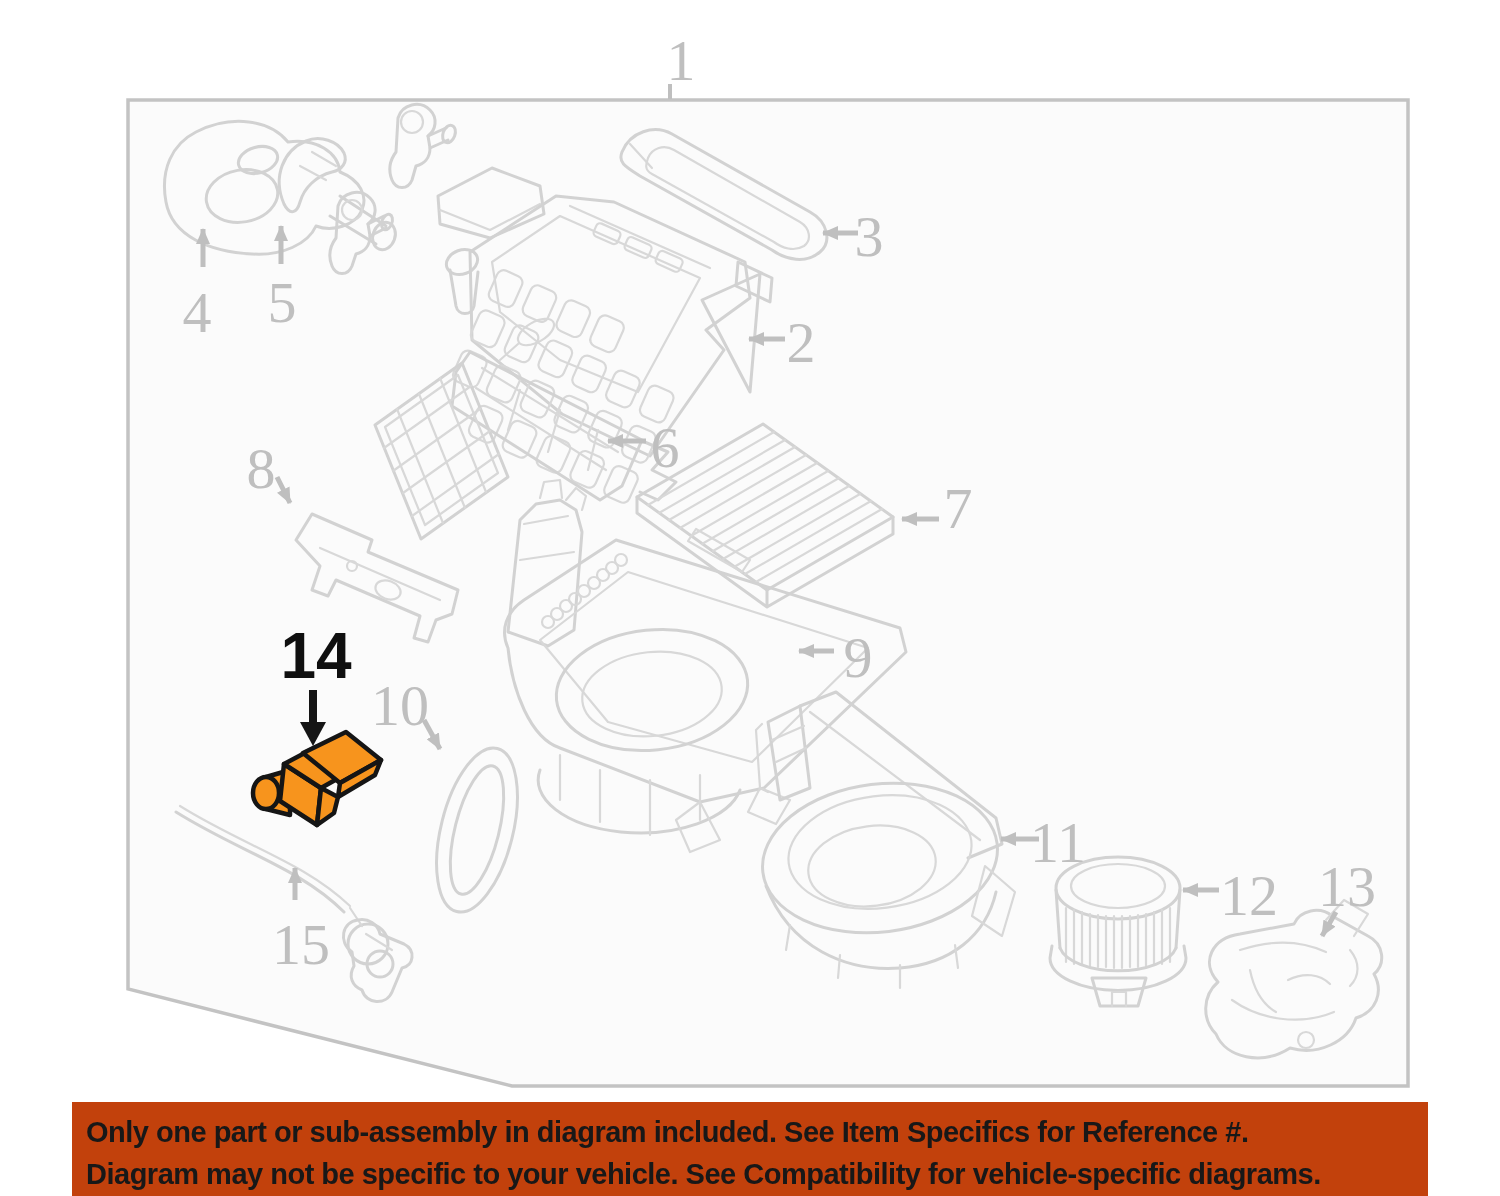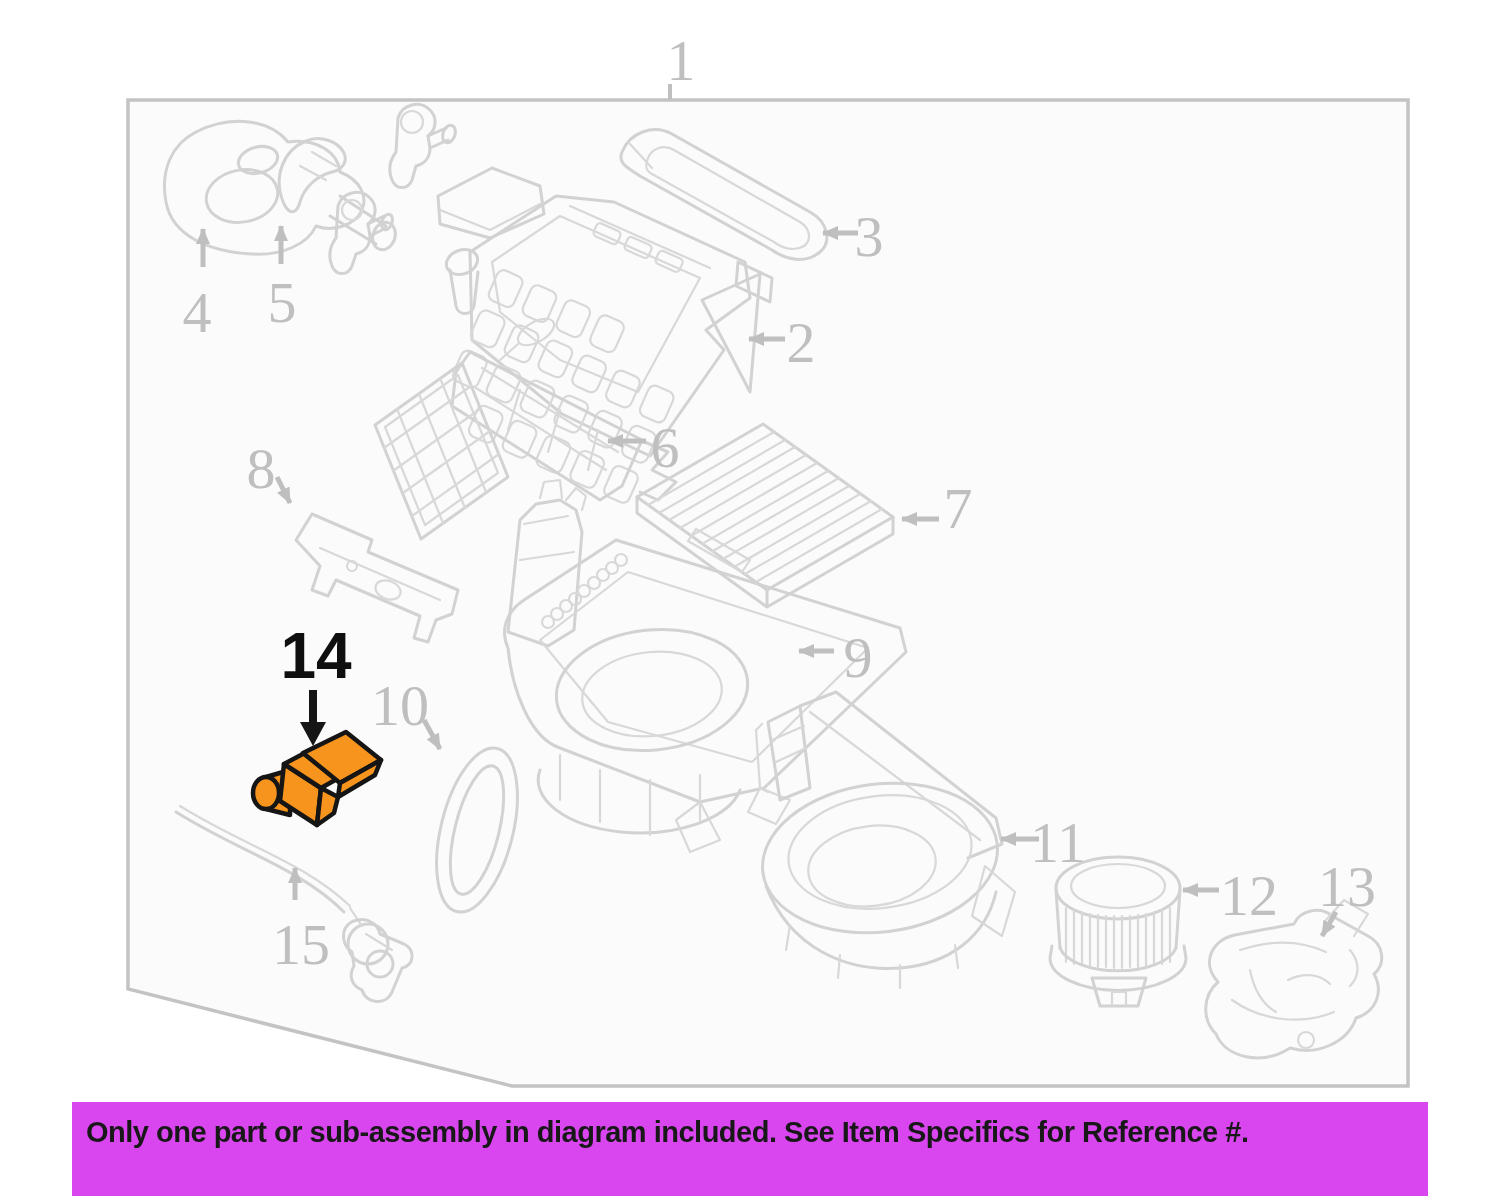--- a/index.html
+++ b/index.html
@@ -5,21 +5,21 @@
   html,body{margin:0;padding:0;background:#ffffff;}
   .stage{position:relative;width:1500px;height:1196px;background:#ffffff;overflow:hidden;
          font-family:"Liberation Sans",sans-serif;}
   svg{position:absolute;left:0;top:0;}
   .art{stroke:#d2d2d2;stroke-width:3;fill:none;stroke-linejoin:round;stroke-linecap:round;}
   .art-thin{stroke:#d8d8d8;stroke-width:2.2;fill:none;stroke-linejoin:round;stroke-linecap:round;}
   .lbl{font-family:"Liberation Serif",serif;font-size:58px;fill:#bfbfbf;text-anchor:middle;}
   .lbl14{font-family:"Liberation Sans",sans-serif;font-size:64px;font-weight:700;fill:#0f0f0f;text-anchor:middle;}
   .garrow{stroke:#bfbfbf;stroke-width:5;fill:none;}
   .hi{stroke:#151515;stroke-width:4.5;stroke-linejoin:round;}
-  .banner{position:absolute;left:72px;top:1102px;width:1356px;height:94px;background:#d946ef;
+  .banner{position:absolute;left:72px;top:1102px;width:1356px;height:94px;background:#c2410c;
           color:#181818;font-weight:700;font-size:29px;letter-spacing:-0.5px;line-height:42px;
           padding:9px 0 0 14px;box-sizing:border-box;white-space:nowrap;}
 </style>
 </head>
 <body>
 
 <div class="stage">
 <svg viewBox="0 0 1500 1196" width="1500" height="1196">
   <defs>
     <marker id="ga" markerWidth="18" markerHeight="14" refX="15" refY="7" orient="auto" markerUnits="userSpaceOnUse">
@@ -235,14 +235,15 @@
   <text class="lbl" x="400" y="725">10</text>
   <text class="lbl" x="1058" y="862">11</text>
   <text class="lbl" x="1249" y="915">12</text>
   <text class="lbl" x="1347" y="906">13</text>
   <text class="lbl14" x="316" y="678">14</text>
   <text class="lbl" x="301" y="964">15</text>
 </svg>
 
 <div class="banner">
   <div>Only one part or sub-assembly in diagram included. See Item Specifics for Reference #.</div>
+  <div>Diagram may not be specific to your vehicle. See Compatibility for vehicle-specific diagrams.</div>
 </div>
 </div>
 
 </body></html>

